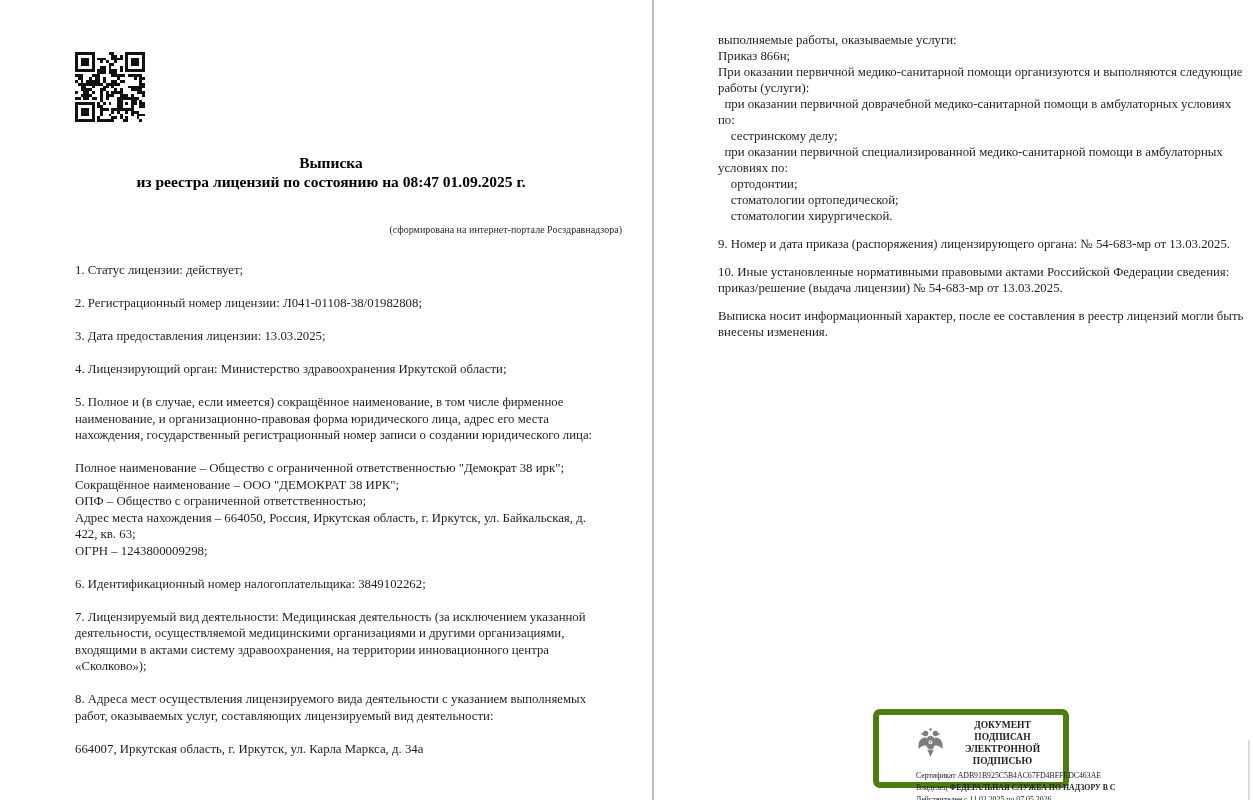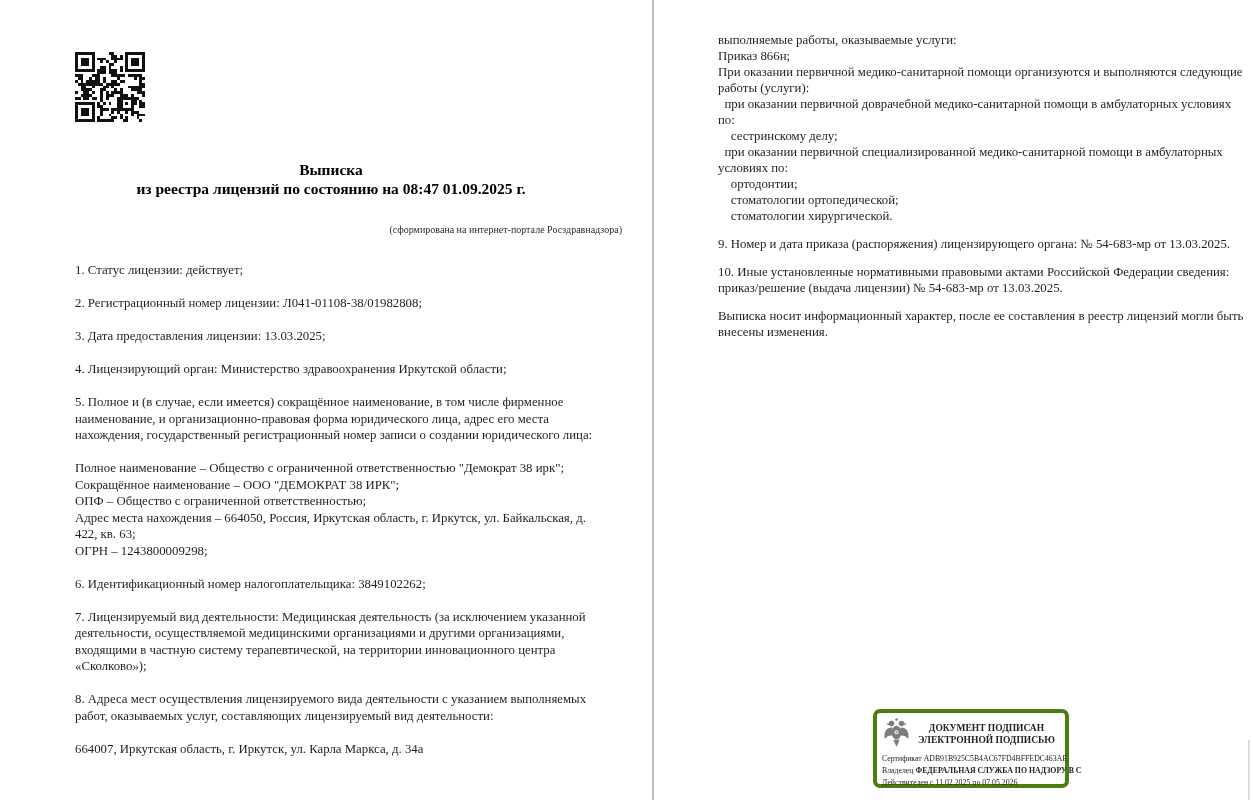--- a/index.html
+++ b/index.html
@@ -10,42 +10,43 @@
   }
   .page{position:absolute;top:0;height:740px;background:#ffffff;}
   .page-left{left:0;width:652px;}
   .page-right{left:654px;width:596px;}
   .divider{position:absolute;left:652px;top:0;width:2px;height:800px;background:#bdbdbd;}
   .right-edge{position:absolute;left:1248px;top:0;width:2px;height:800px;background:#dcdcdc;}
 
   .qr{position:absolute;left:75px;top:52px;width:70px;height:70px;shape-rendering:crispEdges;}
 
   .title-block{
-    position:absolute;left:40px;top:160px;width:582px;
+    position:absolute;left:40px;top:153px;width:582px;
     text-align:center;font-weight:bold;font-size:15.5px;line-height:19px;color:#000;
   }
   .subtitle{
     position:absolute;left:75px;top:224px;width:547px;
     text-align:right;font-size:10px;color:#2a2a2a;
   }
 
   .body-col{position:absolute;font-size:12.8px;}
   #left-body{left:75px;top:262px;width:560px;}
   #right-body{left:64px;top:32px;width:530px;}
   .line{white-space:pre;line-height:16.5px;}
   #right-body .line{line-height:16px;}
   .para{margin-bottom:16.5px;}
   #right-body .para{margin-bottom:12px;}
   .para:last-child{margin-bottom:8px;}
 
   
   .stamp{
     position:absolute;left:219px;top:709px;width:196px;height:79px;
-    border:4px solid #4d7c0f;border-radius:7px;box-sizing:border-box;
+    border:6px solid #4d7c0f;border-radius:7px;box-sizing:border-box;
     background:#fff;
+    padding-left:32px;
   }
   .stamp-head{display:flex;align-items:center;padding:4px 3px 0 5px;}
   .eagle{width:29px;height:33px;flex:0 0 auto;}
   .stamp-title{flex:1;text-align:center;font-weight:bold;font-size:9.5px;line-height:12px;color:#222;}
   .stamp-meta{padding:3px 0 0 5px;font-size:7.8px;line-height:12px;color:#222;}
   .stamp-meta .meta-line{white-space:nowrap;}
   .meta-owner{width:202px;overflow:hidden;}
   .meta-owner b{font-weight:bold;}
 </style>
 </head>
@@ -318,21 +319,21 @@
         <div class="line">Адрес места нахождения – 664050, Россия, Иркутская область, г. Иркутск, ул. Байкальская, д.</div>
         <div class="line">422, кв. 63;</div>
         <div class="line">ОГРН – 1243800009298;</div>
       </div>
       <div class="para">
         <div class="line">6. Идентификационный номер налогоплательщика: 3849102262;</div>
       </div>
       <div class="para">
         <div class="line">7. Лицензируемый вид деятельности: Медицинская деятельность (за исключением указанной</div>
         <div class="line">деятельности, осуществляемой медицинскими организациями и другими организациями,</div>
-        <div class="line">входящими в частную систему терапевтической, на территории инновационного центра</div>
+        <div class="line">входящими в актами систему здравоохранения, на территории инновационного центра</div>
         <div class="line">«Сколково»);</div>
       </div>
       <div class="para">
         <div class="line">8. Адреса мест осуществления лицензируемого вида деятельности с указанием выполняемых</div>
         <div class="line">работ, оказываемых услуг, составляющих лицензируемый вид деятельности:</div>
       </div>
       <div class="para">
         <div class="line">664007, Иркутская область, г. Иркутск, ул. Карла Маркса, д. 34а</div>
       </div>
     </div>

